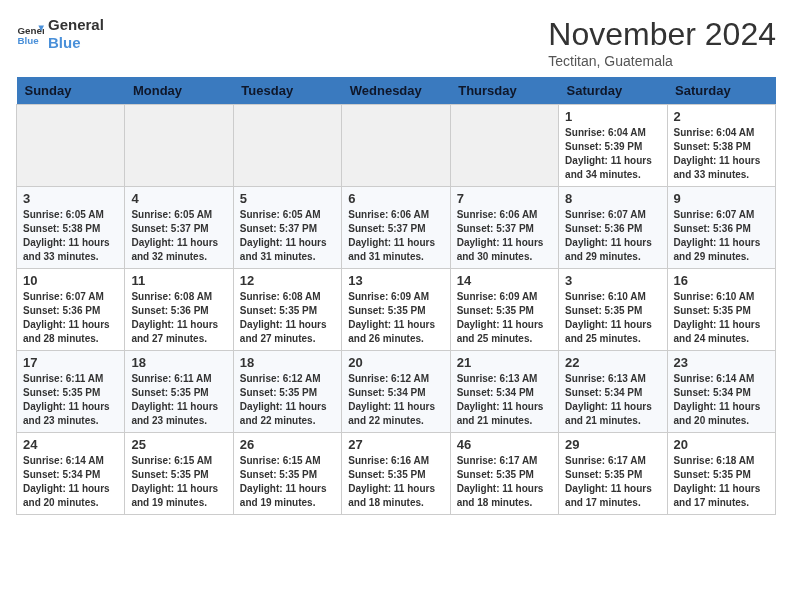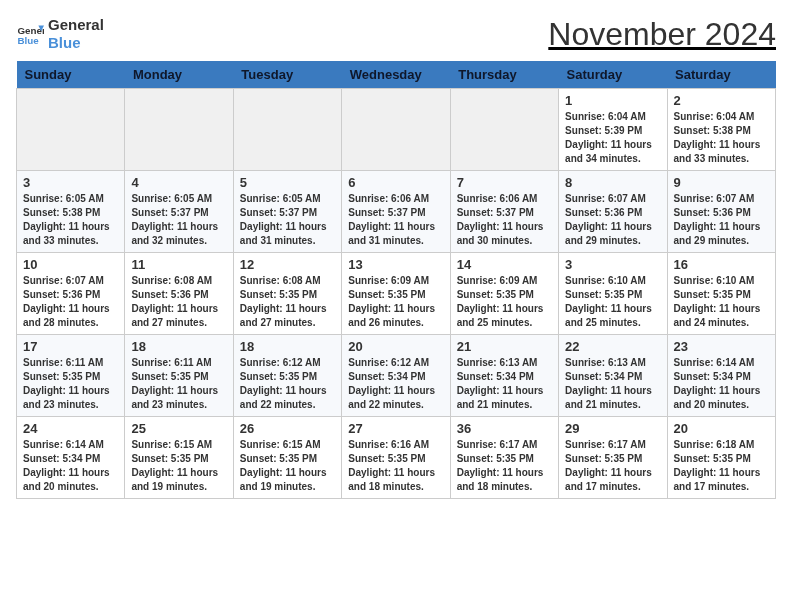--- a/index.html
+++ b/index.html
@@ -20,21 +20,20 @@
       display: flex;
       align-items: center;
       gap: 4px;
     }
     .logo-icon {
       width: 28px;
       height: 28px;
     }
     .title-block {
       text-align: left;
-      text-decoration: underline;
     }
     .month-title {
       font-size: 32px;
       font-weight: normal;
       color: #333;
     }
     .location {
       font-size: 14px;
       color: #555;
     }
@@ -91,20 +90,21 @@
       <text x="2" y="34" font-size="14" font-weight="bold" fill="#4a90d9">Blue</text>
       <polygon points="32,8 40,8 36,16" fill="#4a90d9"></polygon>
     </svg>
     <div style="line-height:1.2">
       <div style="font-size:15px;font-weight:bold;color:#333;">General</div>
       <div style="font-size:15px;font-weight:bold;color:#4a90d9;">Blue</div>
     </div>
   </div>
   <div class="title-block">
     <div class="month-title">November 2024</div>
+    <div class="location">Tectitan, Guatemala</div>
   </div>
 </div>
 
 <table>
   <thead>
     <tr>
     <th>Sunday</th>
         <th>Monday</th>
         <th>Tuesday</th>
         <th>Wednesday</th>
@@ -284,21 +284,21 @@
             Sunrise: 6:15 AM<br>Sunset: 5:35 PM<br>Daylight: 11 hours and 19 minutes.
           </div>
         </td>
         <td>
           <div class="day-number">27</div>
           <div class="day-info">
             Sunrise: 6:16 AM<br>Sunset: 5:35 PM<br>Daylight: 11 hours and 18 minutes.
           </div>
         </td>
         <td>
-          <div class="day-number">36</div>
+          <div class="day-number">46</div>
           <div class="day-info">
             Sunrise: 6:17 AM<br>Sunset: 5:35 PM<br>Daylight: 11 hours and 18 minutes.
           </div>
         </td>
         <td>
           <div class="day-number">29</div>
           <div class="day-info">
             Sunrise: 6:17 AM<br>Sunset: 5:35 PM<br>Daylight: 11 hours and 17 minutes.
           </div>
         </td>

